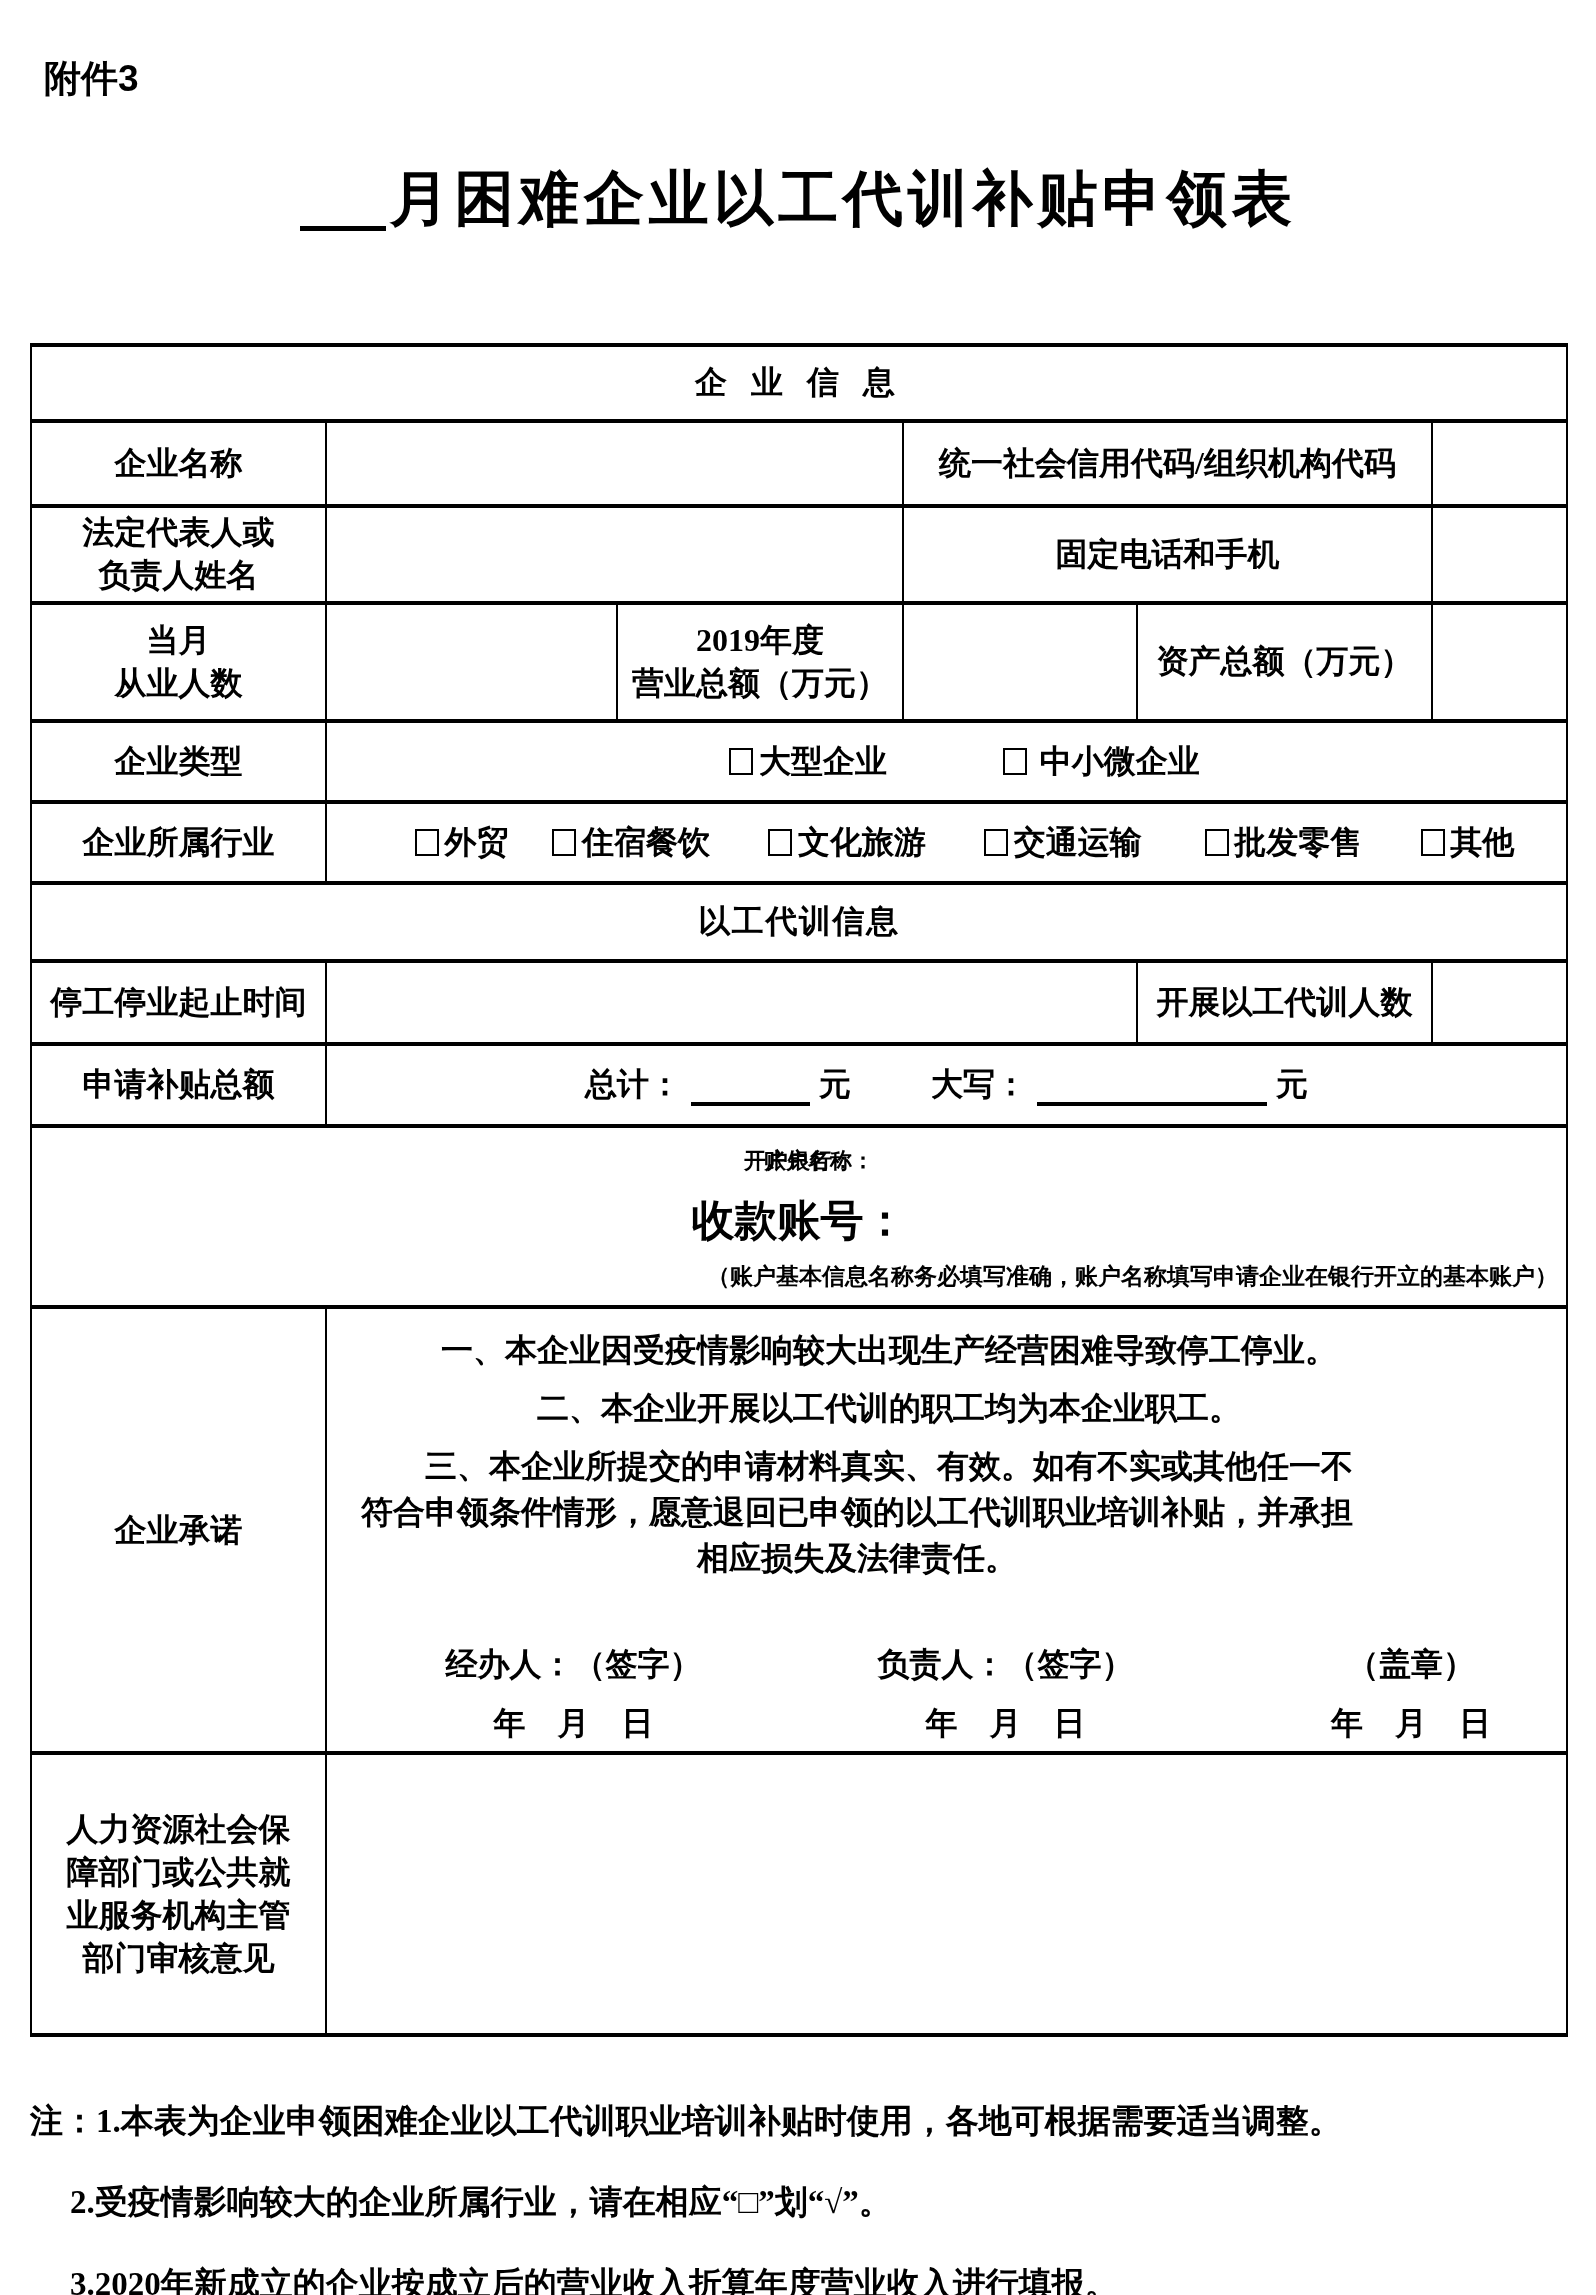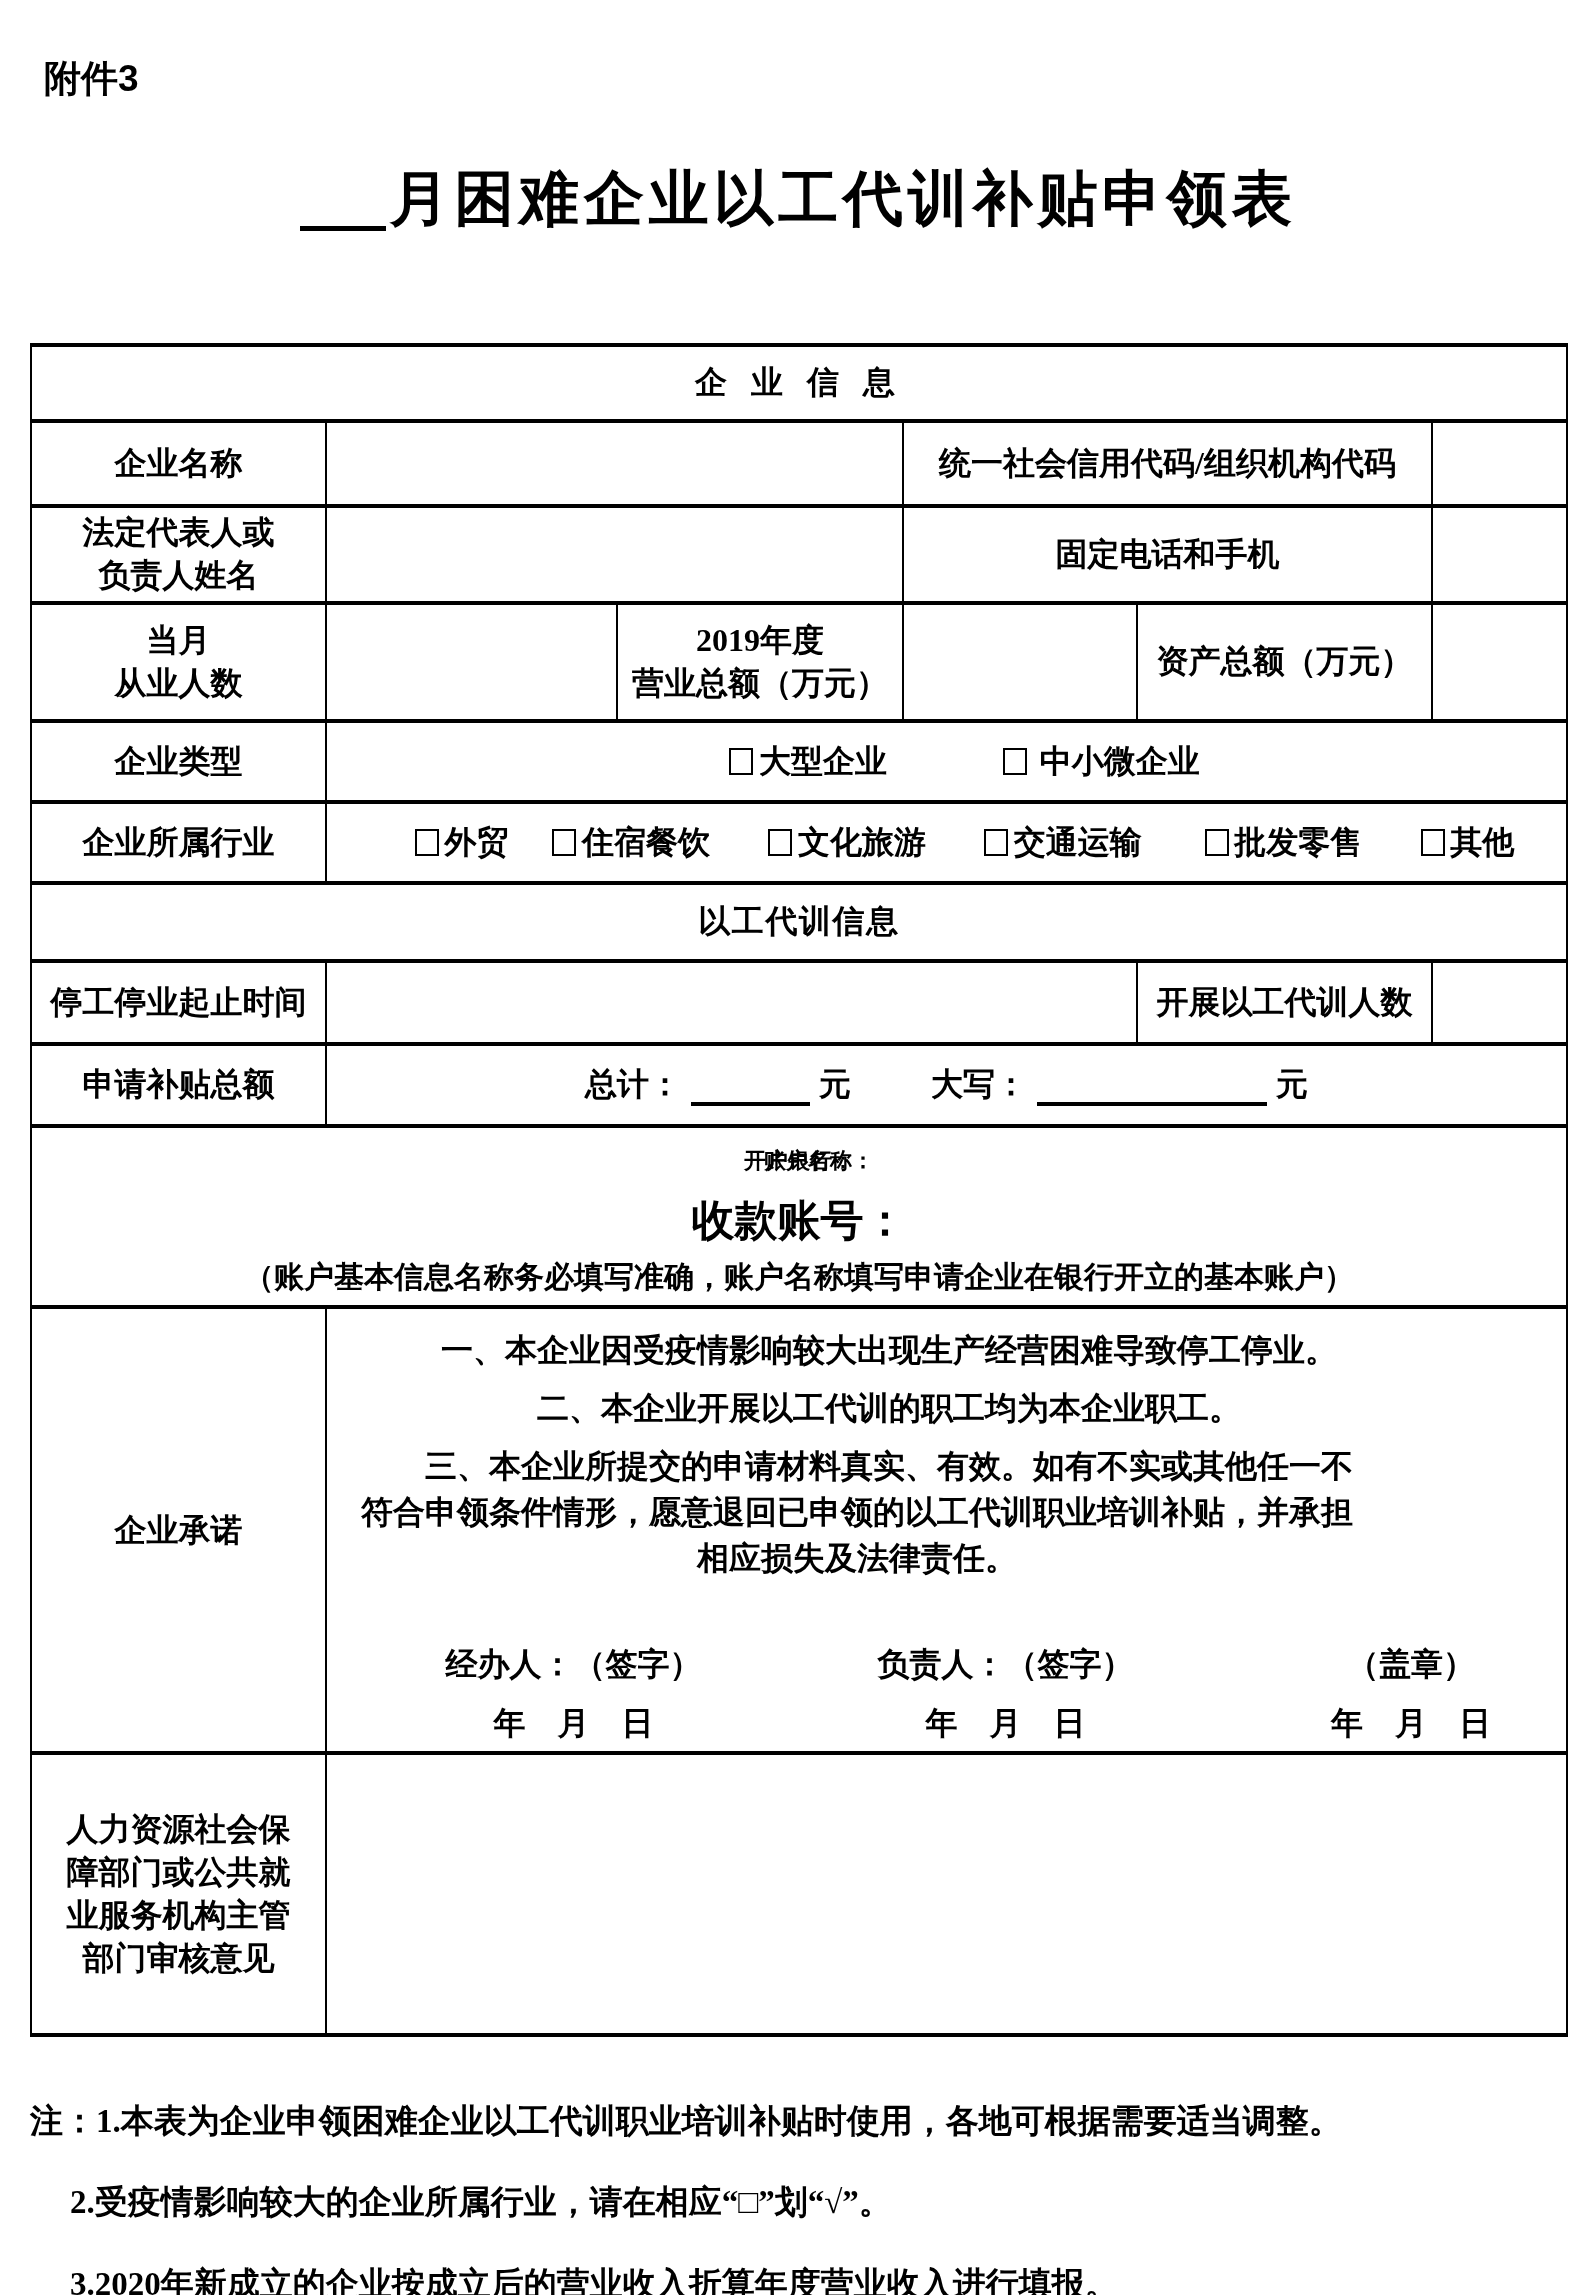--- a/index.html
+++ b/index.html
@@ -63,21 +63,21 @@
     border-bottom:4.8px solid #000; vertical-align:bottom;
   }
   .blank-sum { width:119px; margin:0 9.5px; }
   .blank-words { width:230px; margin:0 9.5px; }
   .gap-lg { display:inline-block; width:64px; }
 
   td.bank-cell { text-align:left; padding:11px 11px 8px 9.5px; }
   .bank-line1 { position:relative; height:60px; line-height:60px; font-size:22px; }
   .bank-acct { position:absolute; left:724px; top:0; }
   .bank-line2 { height:60px; line-height:60px; font-size:43px; }
-  .bank-line3 { height:51px; line-height:51px; font-size:30px; }
+  .bank-line3 { height:51px; line-height:51px; font-size:23px;text-align:right; }
 
   td.commit-cell { text-align:left; vertical-align:top; padding:41px 0 0 37px; }
   .commit-paras { width:1044px; }
   .commit-paras p {
     margin:12px; text-indent:2em;
     font-size:32px; line-height:1.44; font-weight:700;
   }
   .sign-row { margin-top:62px; white-space:nowrap; }
   .sign-col { display:inline-block; vertical-align:top; text-align:center; font-size:32px; }
   .sign-col .date-line { margin-top:16px; font-size:32px; }

